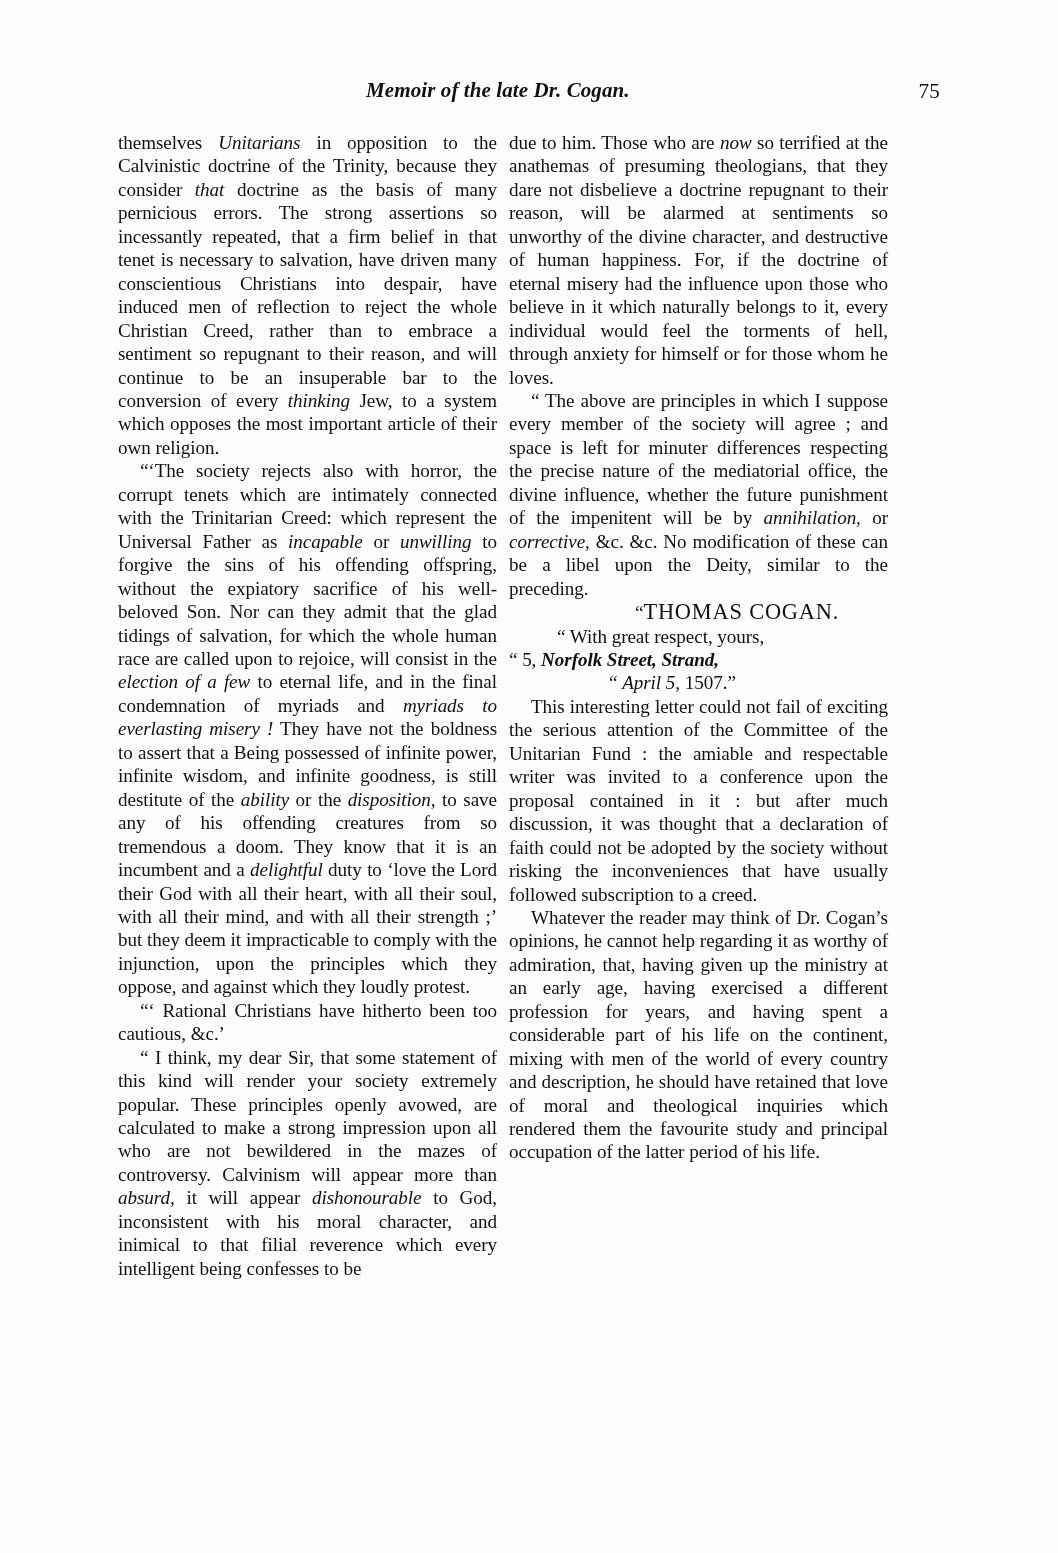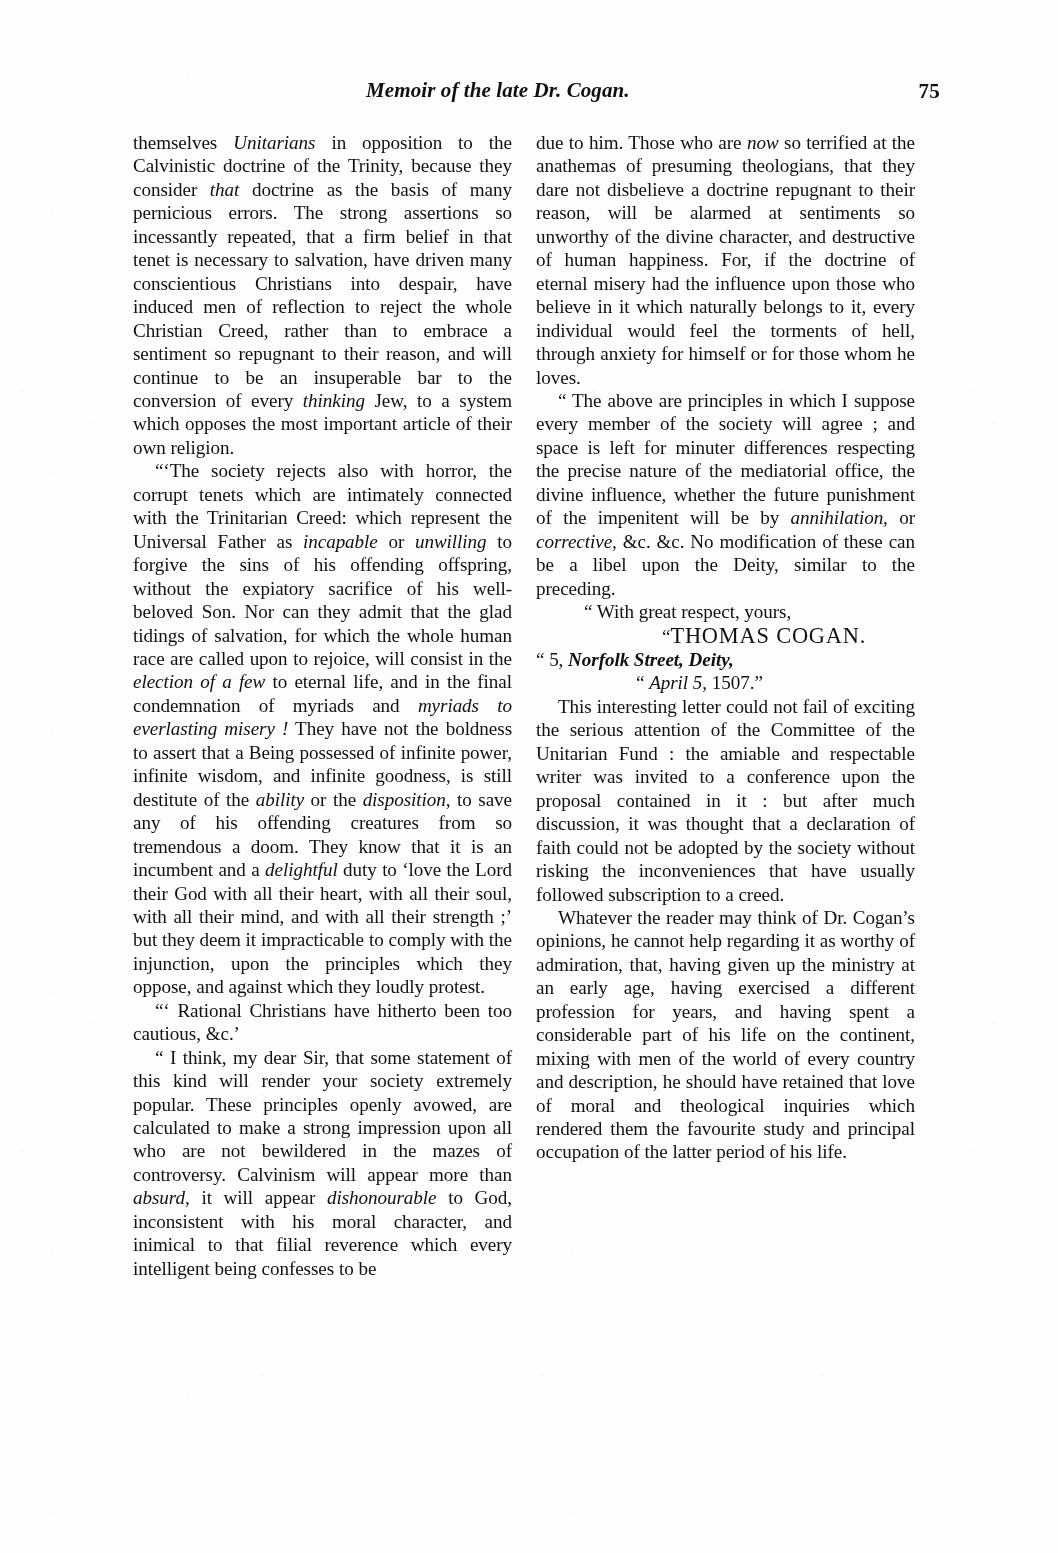--- a/index.html
+++ b/index.html
@@ -57,34 +57,34 @@
     font-style: italic;
     font-weight: 700;
     font-size: 21px;
     letter-spacing: 0.1px;
     white-space: nowrap;
   }
   .runhead-folio {
     position: absolute;
     right: 0;
     top: 1px;
-    font-weight: 700;
+    font-weight: 400;
     font-size: 21px;
     letter-spacing: 0.3px;
     text-align: center;
   }
 
   
   .columns {
     position: absolute;
     top: 131px;
-    left: 133px;
+    left: 118px;
     width: 818px;
     display: flex;
-    gap: 24px;
+    gap: 12px;
   }
   .col {
     width: 379px;
   }
 
   .para {
     margin: 0;
     font-size: 19.1px;
     line-height: 23.45px;
     text-align: justify;
@@ -144,23 +144,23 @@
         <p class="para flush"><span>themselves </span><i>Unitarians</i><span> in opposition to the Calvinistic doctrine of the Trinity, because they consider </span><i>that</i><span> doctrine as the basis of many pernicious errors.  The strong assertions so incessantly repeated, that a firm belief in that tenet is necessary to salvation, have driven many conscientious Christians into despair, have induced men of reflection to reject the whole Christian Creed, rather than to embrace a sentiment so repugnant to their reason, and will continue to be an insuperable bar to the conversion of every </span><i>thinking</i><span> Jew, to a system which opposes the most important article of their own religion.</span></p>
         <p class="para"><span>“‘The society rejects also with horror, the corrupt tenets which are intimately connected with the Trinitarian Creed: which represent the Universal Father as </span><i>incapable</i><span> or </span><i>unwilling</i><span> to forgive the sins of his offending offspring, without the expiatory sacrifice of his well-beloved Son.  Nor can they admit that the glad tidings of salvation, for which the whole human race are called upon to rejoice, will consist in the </span><i>election of a few</i><span> to eternal life, and in the final condemnation of myriads and </span><i>myriads to everlasting misery !</i><span> They have not the boldness to assert that a Being possessed of infinite power, infinite wisdom, and infinite goodness, is still destitute of the </span><i>ability</i><span> or the </span><i>disposition</i><span>, to save any of his offending creatures from so tremendous a doom.  They know that it is an incumbent and a </span><i>delightful</i><span> duty to ‘love the Lord their God with all their heart, with all their soul, with all their mind, and with all their strength ;’ but they deem it impracticable to comply with the injunction, upon the principles which they oppose, and against which they loudly protest.</span></p>
         <p class="para"><span>“‘ Rational Christians have hitherto been too cautious, &amp;c.’</span></p>
         <p class="para"><span>“ I think, my dear Sir, that some statement of this kind will render your society extremely popular.  These principles openly avowed, are calculated to make a strong impression upon all who are not bewildered in the mazes of controversy.  Calvinism will appear more than </span><i>absurd</i><span>, it will appear </span><i>dishonourable</i><span> to God, inconsistent with his moral character, and inimical to that filial reverence which every intelligent being confesses to be</span></p>
       </div>
 
     <div class="col" id="right-column">
         <p class="para flush"><span>due to him.   Those who are </span><i>now</i><span> so terrified at the anathemas of presuming theologians, that they dare not disbelieve a doctrine repugnant to their reason, will be alarmed at sentiments so unworthy of the divine character, and destructive of human happiness.  For, if the doctrine of eternal misery had the influence upon those who believe in it which naturally belongs to it, every individual would feel the torments of hell, through anxiety for himself or for those whom he loves.</span></p>
         <p class="para"><span>“ The above are principles in which I suppose every member of the society will agree ; and space is left for minuter differences respecting the precise nature of the mediatorial office, the divine influence, whether the future punishment of the impenitent will be by </span><i>annihilation,</i><span> or </span><i>corrective,</i><span> &amp;c. &amp;c.   No modification of these can be a libel upon the Deity, similar to the preceding.</span></p>
         <div class="closing">
+          <div class="ln signature"><span>“</span><span class="signature-name">THOMAS COGAN.</span></div>
           <div class="ln respect"><span>“ With great respect, yours,</span></div>
-          <div class="ln signature"><span>“</span><span class="signature-name">THOMAS COGAN.</span></div>
-          <div class="ln address"><span>“ 5, </span><span class="addr-italic">Norfolk Street, Deity,</span></div>
+          <div class="ln address"><span>“ 5, </span><span class="addr-italic">Norfolk Street, Strand,</span></div>
           <div class="ln date"><span>“ </span><span class="date-italic">April 5</span><span>, 1507.”</span></div>
         </div>
         <p class="para"><span>This interesting letter could not fail of exciting the serious attention of the Committee of the Unitarian Fund : the amiable and respectable writer was invited to a conference upon the proposal contained in it : but after much discussion, it was thought that a declaration of faith could not be adopted by the society without risking the inconveniences that have usually followed subscription to a creed.</span></p>
         <p class="para"><span>Whatever the reader may think of Dr. Cogan’s opinions, he cannot help regarding it as worthy of admiration, that, having given up the ministry at an early age, having exercised a different profession for years, and having spent a considerable part of his life on the continent, mixing with men of the world of every country and description, he should have retained that love of moral and theological inquiries which rendered them the favourite study and principal occupation of the latter period of his life.</span></p>
       </div>
 
   </div>
 
 </div>
 

